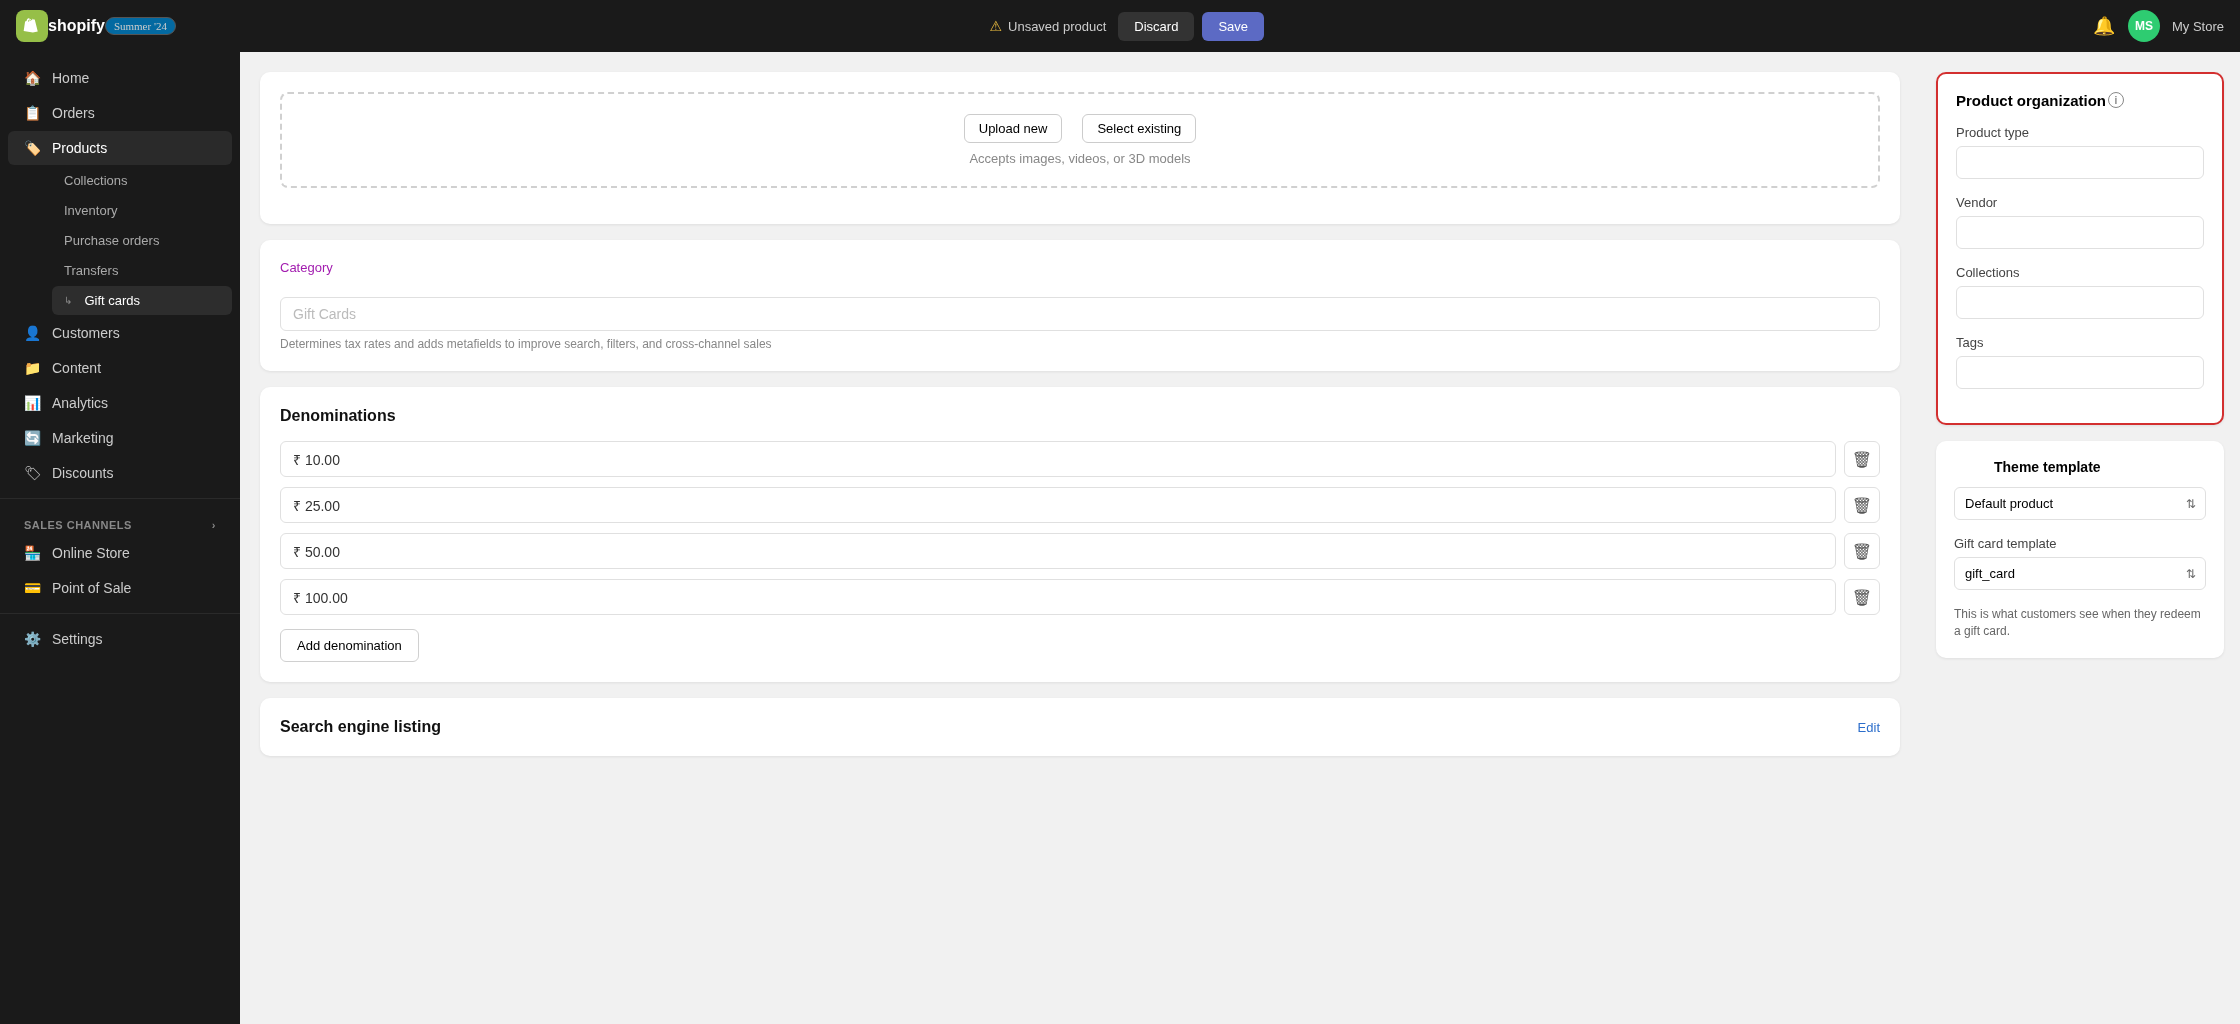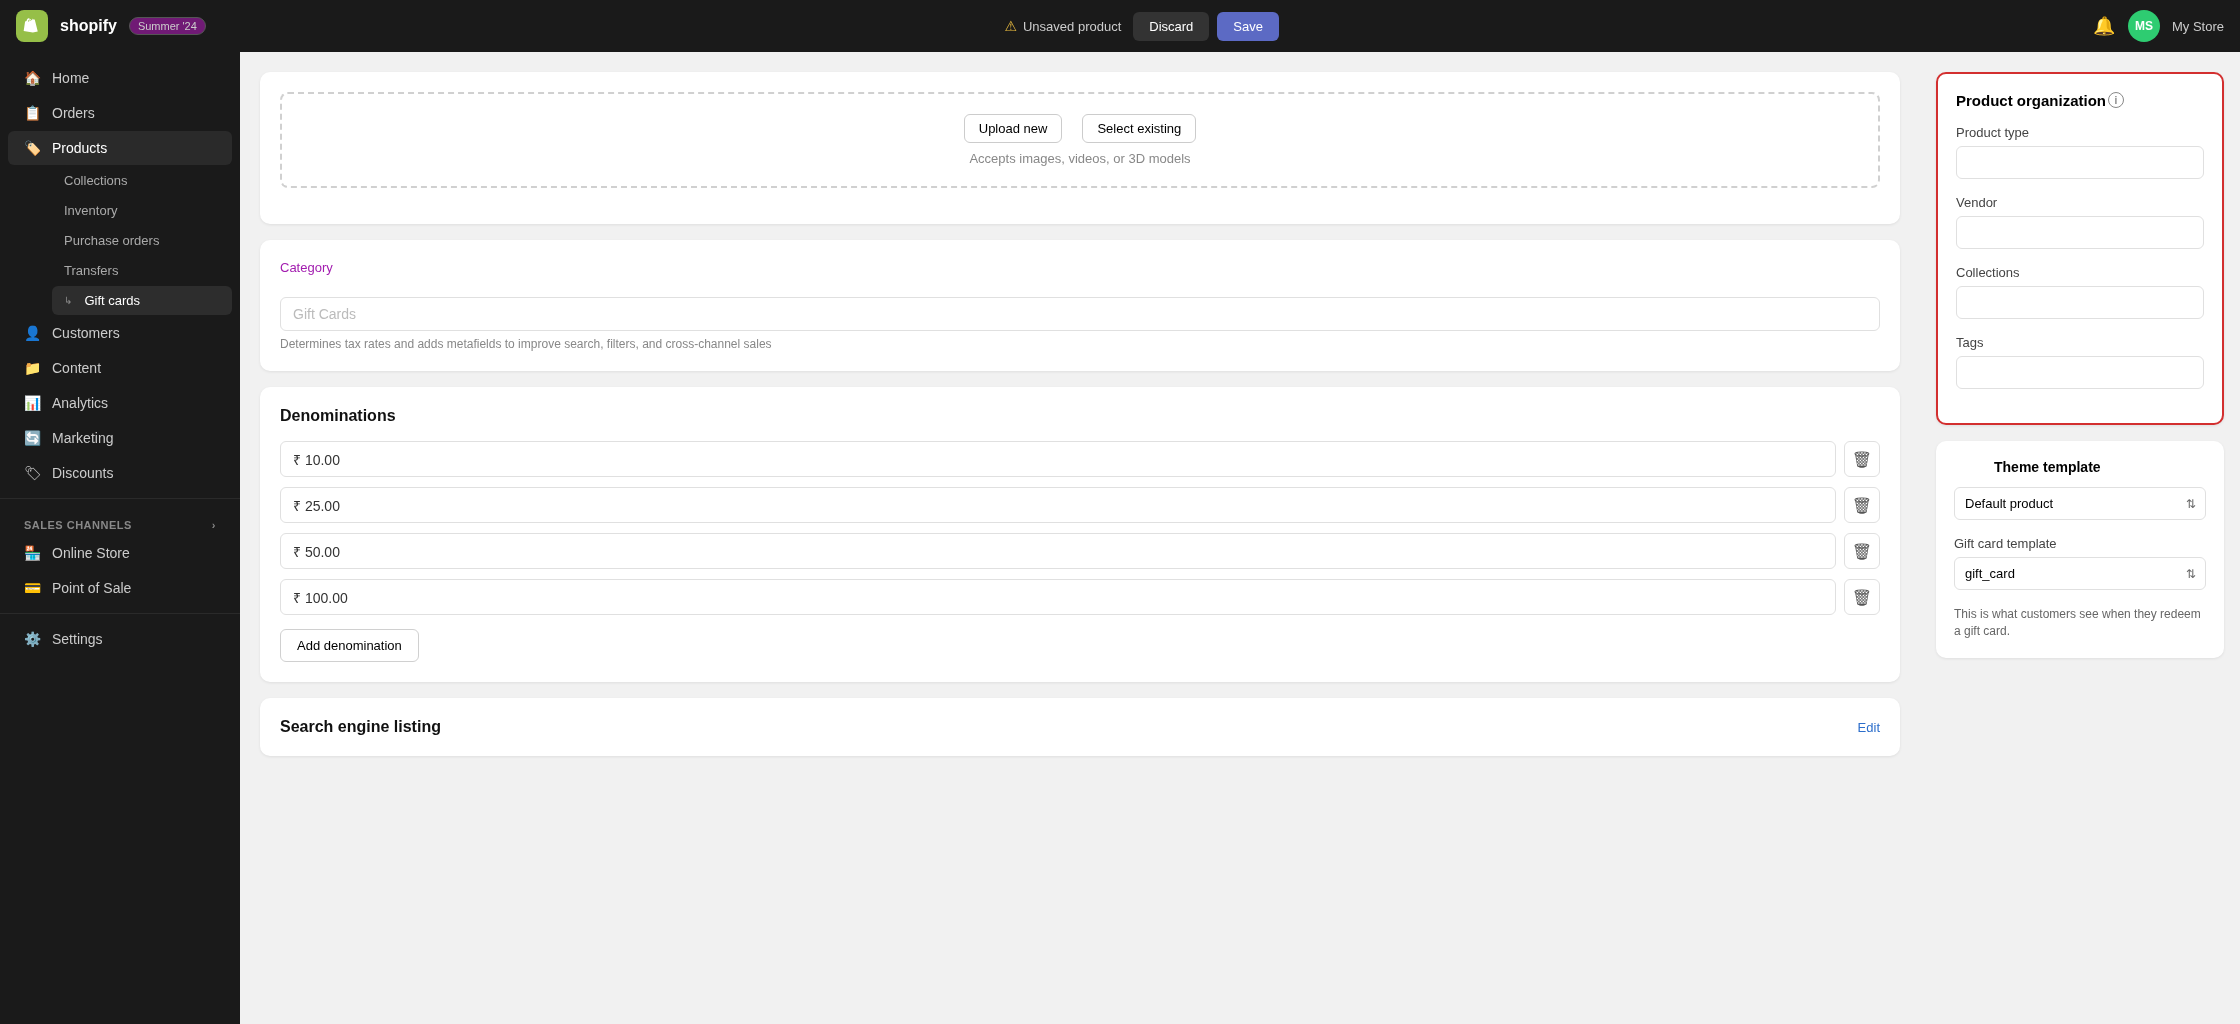--- a/index.html
+++ b/index.html
@@ -8,25 +8,25 @@
     
     .topbar {
       background: #1a1a1a;
       height: 52px;
       display: flex;
       align-items: center;
       padding: 0 16px;
       gap: 12px;
       flex-shrink: 0;
     }
-    .topbar-logo { display: flex; align-items: center; gap: 12px; }
+    .topbar-logo { display: flex; align-items: center; gap: 0; }
     .shopify-icon { width: 32px; height: 32px; background: #96bf48; border-radius: 8px; display: flex; align-items: center; justify-content: center; }
     .shopify-icon svg { width: 20px; height: 20px; fill: white; }
     .topbar-logo-text { color: white; font-size: 16px; font-weight: 600; }
-    .topbar-badge { background: #701a75; color: #ccc; font-size: 11px; padding: 2px 8px; border-radius: 12px; border: 1px solid #555; }
+    .topbar-badge { background: #0369a1; color: #ccc; font-size: 11px; padding: 2px 8px; border-radius: 12px; border: 1px solid #555; font-family: Liberation Serif, serif; }
     .topbar-center { flex: 1; display: flex; align-items: center; justify-content: center; gap: 12px; }
     .unsaved-notice { display: flex; align-items: center; gap: 6px; color: #ccc; font-size: 13px; }
     .warn-icon { color: #f0c040; font-size: 14px; }
     .topbar-actions { display: flex; align-items: center; gap: 8px; }
     .btn-discard { background: #333; color: #fff; border: none; padding: 7px 16px; border-radius: 6px; font-size: 13px; cursor: pointer; }
     .btn-save { background: #5c6ac4; color: #fff; border: none; padding: 7px 16px; border-radius: 6px; font-size: 13px; cursor: pointer; }
     .topbar-right { display: flex; align-items: center; gap: 12px; margin-left: 16px; }
     .bell-icon { color: #ccc; font-size: 18px; cursor: pointer; }
     .avatar { width: 32px; height: 32px; background: #2ecc71; border-radius: 50%; display: flex; align-items: center; justify-content: center; color: white; font-size: 12px; font-weight: 700; }
     .store-name { color: #ccc; font-size: 13px; }

